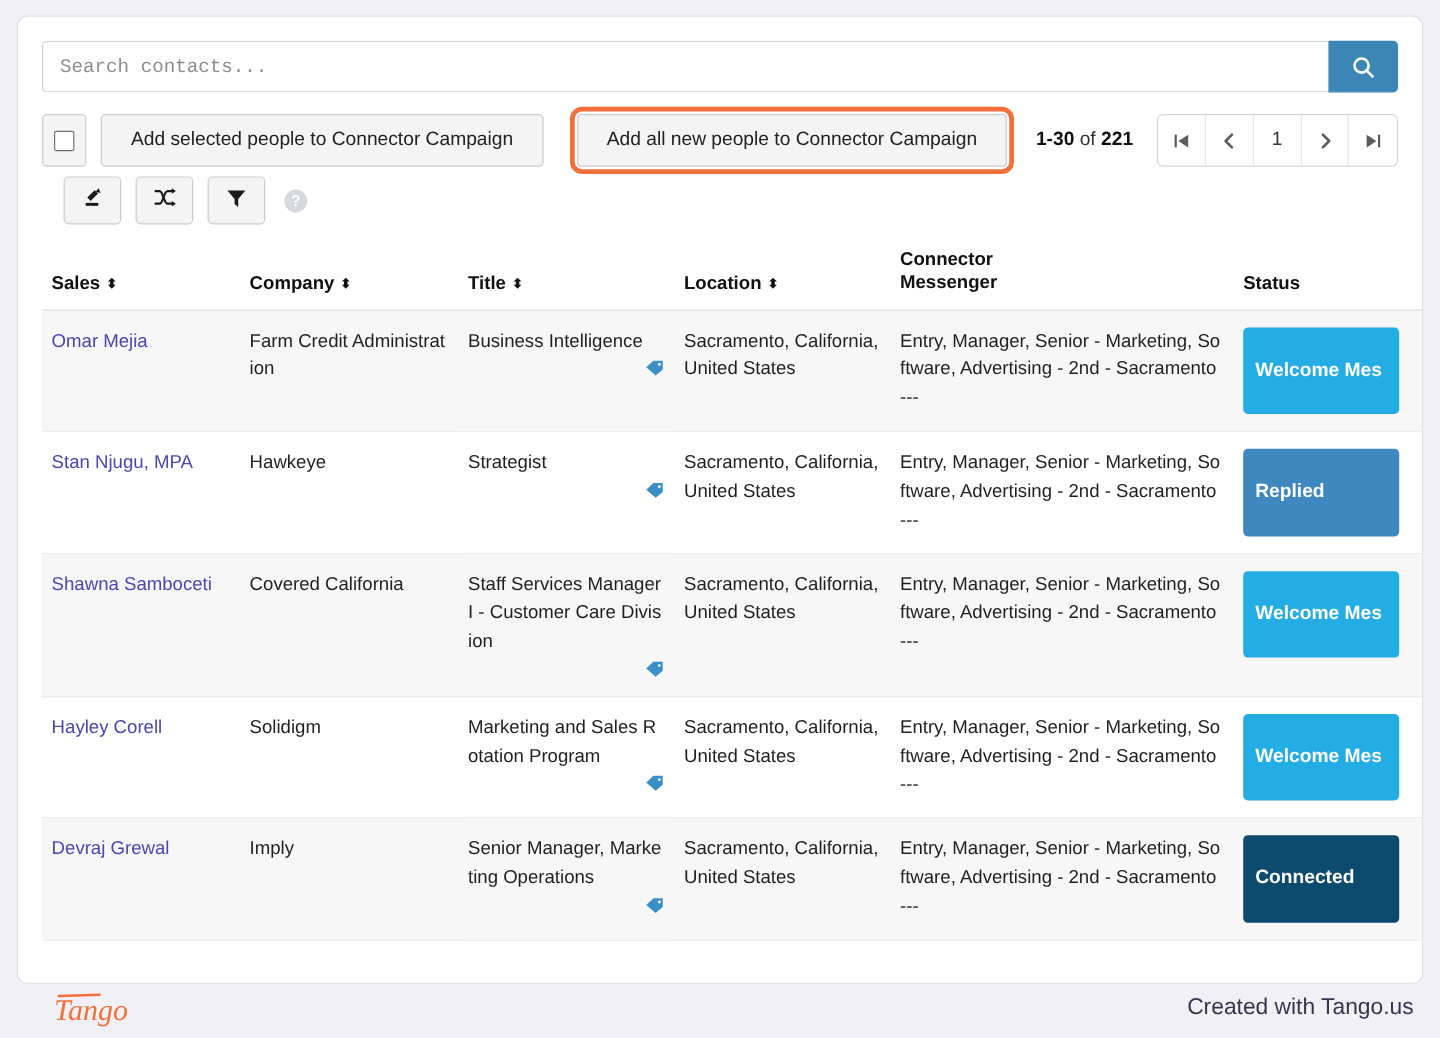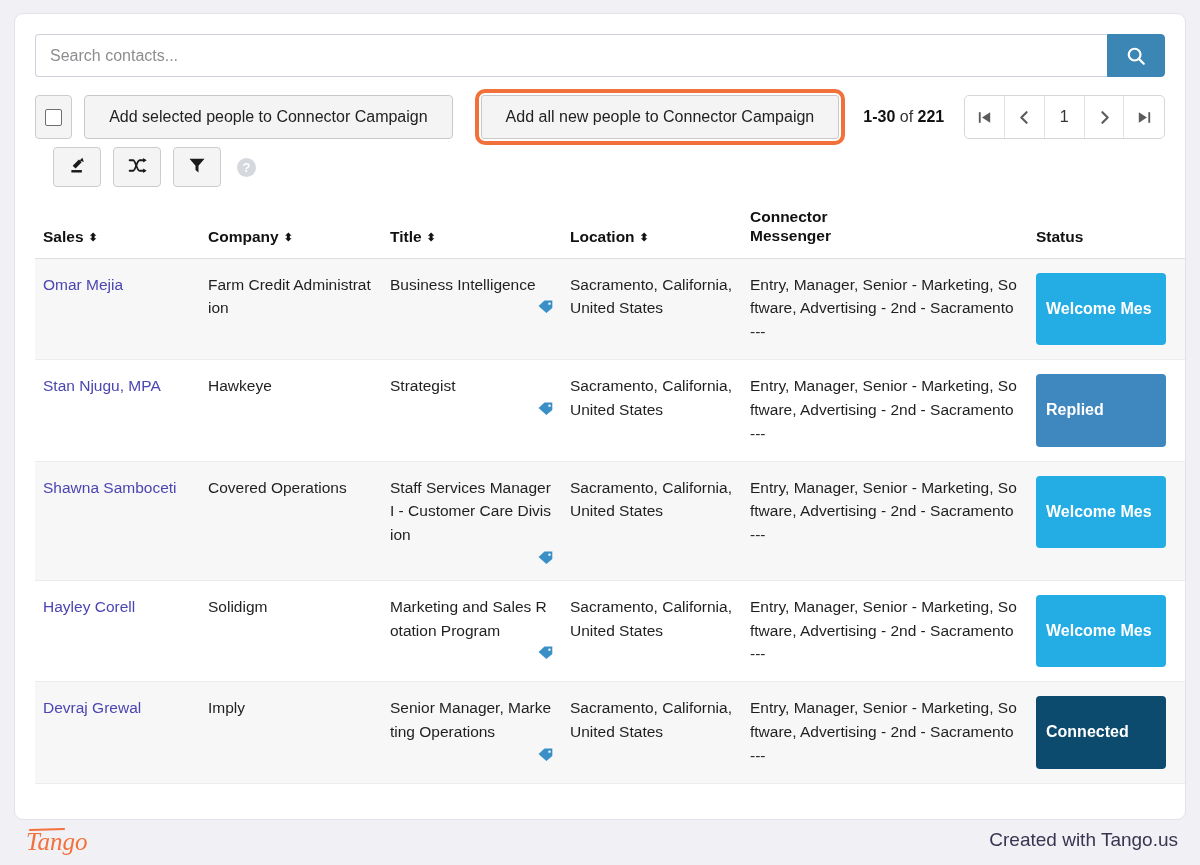--- a/index.html
+++ b/index.html
@@ -37,21 +37,21 @@
     height: 43px;
     margin-bottom: 18px;
   }
   .search-input {
     flex: 1;
     border: 1px solid #ccd0d9;
     border-right: none;
     border-radius: 4px 0 0 4px;
     padding: 11px 14px;
     font-size: 16px;
-    font-family: Liberation Sans, sans-serif;
+    font-family: Liberation Mono, monospace;
     color: #737373;
     background: #fff;
     outline: none;
   }
   .search-input::placeholder { color: #8d8d91; }
   .search-btn {
     width: 58px;
     background: #3b86b5;
     border: 1px solid #3b86b5;
     border-radius: 0 4px 4px 0;
@@ -243,21 +243,21 @@
   
   .footer {
     position: absolute;
     left: 0; bottom: 0;
     width: 1200px; height: 45px;
     display: flex;
     align-items: center;
     justify-content: space-between;
     padding: 0 22px 6px 22px;
   }
-  .tango-logo { line-height: 0; }
+  .tango-logo { line-height: 0; margin-left: 19px; }
   .footer-text {
     font-size: 19px;
     color: #3a3450;
     font-family: "Liberation Sans", sans-serif;
   }
 </style>
 </head>
 <body>
 
 <div class="page">
@@ -403,21 +403,21 @@
                     </svg></span></td>
                 <td class="c-loc"><span>Sacramento, California, United States</span></td>
                 <td class="c-conn">
                   <div>Entry, Manager, Senior - Marketing, Software, Advertising - 2nd - Sacramento</div>
                   <div class="dashes">---</div>
                 </td>
                 <td><span class="status-badge badge-replied">Replied</span></td>
               </tr>
               <tr class="row-alt">
                 <td class="c-name"><a class="namelink">Shawna Samboceti</a></td>
-                <td class="c-company"><span>Covered Operations</span></td>
+                <td class="c-company"><span>Covered California</span></td>
                 <td class="c-title tagcell"><span>Staff Services Manager I - Customer Care Division</span><span class="tag-icon"><svg width="17" height="17" viewBox="0 0 24 24" fill="#3a8fc7">
                       <path d="M2.2 11.4 L10.6 3.6 L21.6 3.6 L21.6 14.0 L13.2 21.0 Z"></path>
                       <circle cx="17.6" cy="8.0" r="1.7" fill="#ffffff"></circle>
                     </svg></span></td>
                 <td class="c-loc"><span>Sacramento, California, United States</span></td>
                 <td class="c-conn">
                   <div>Entry, Manager, Senior - Marketing, Software, Advertising - 2nd - Sacramento</div>
                   <div class="dashes">---</div>
                 </td>
                 <td><span class="status-badge badge-welcome">Welcome Mes</span></td>

